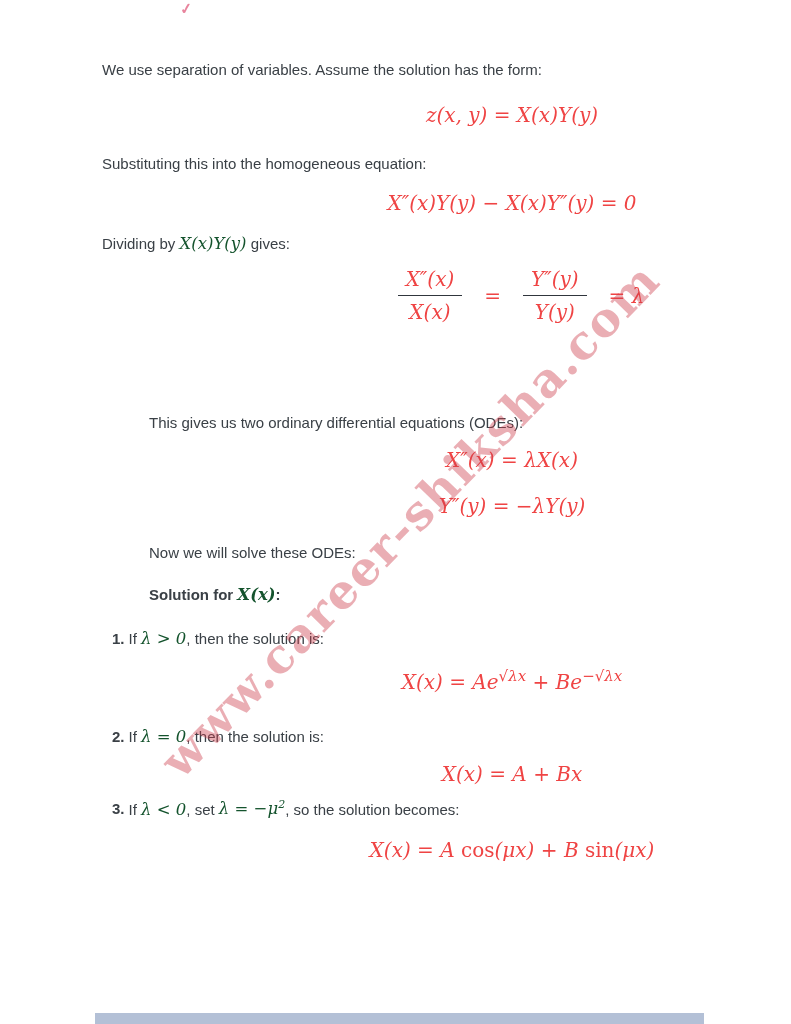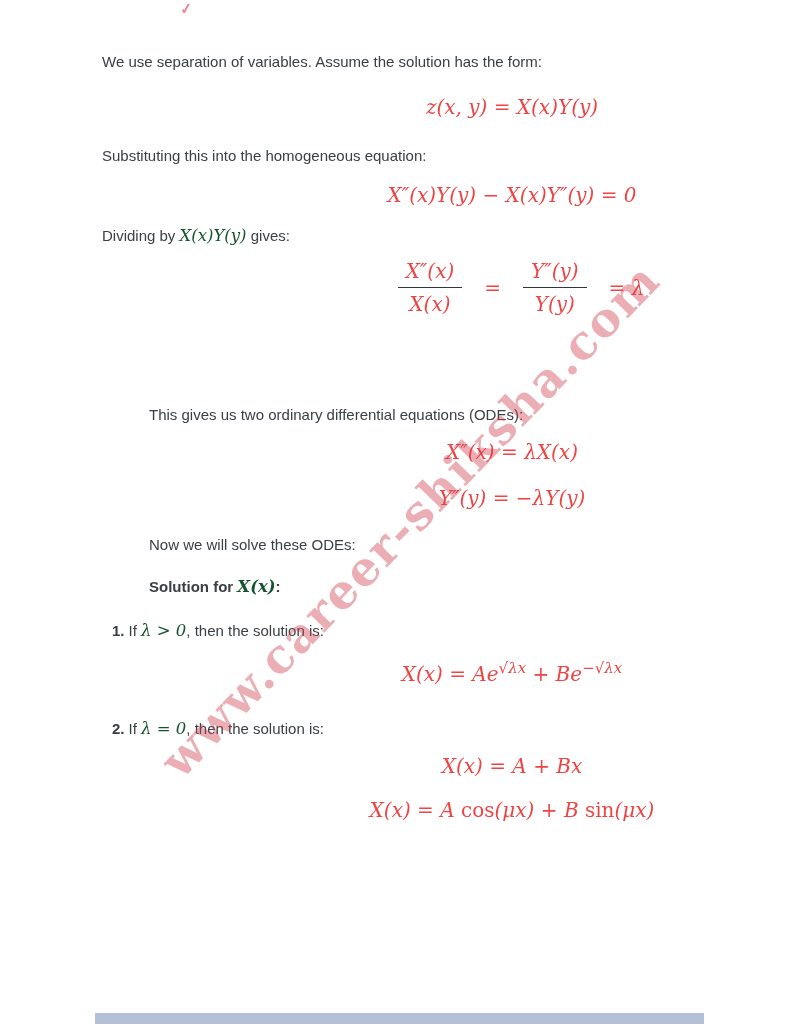--- a/index.html
+++ b/index.html
@@ -1,20 +1,20 @@
 <!DOCTYPE html>
 <html><head>
 <meta charset="utf-8">
 <style>
   html,body{margin:0;padding:0;background:#ffffff;}
   .page{
     position:relative;width:791px;height:1024px;background:#ffffff;
     font-family:"Liberation Sans",sans-serif;color:#3a4046;overflow:hidden;
   }
-  .content{position:absolute;left:0;top:0;width:691px;padding:52px 40px 0 102px;box-sizing:border-box;}
+  .content{position:absolute;left:0;top:8px;width:691px;padding:52px 40px 0 102px;box-sizing:border-box;}
   .para{font-size:15px;line-height:20px;margin:0;color:#3a4046;}
   .indent{margin-left:47px;}
   .list-item{margin-left:10px;}
   .item-num{font-weight:bold;margin-right:4px;}
   .bold{font-weight:bold;}
   .inline-math{font-family:"DejaVu Serif",serif;font-style:italic;font-size:16.5px;color:#14532d;}
   .inline-math sup{font-size:11px;font-style:italic;}
   .eq{margin:0 0 0 115px;width:590px;text-align:center;}
   .math{font-family:"DejaVu Serif",serif;font-style:italic;font-size:20px;line-height:26px;color:#ef4444;}
   .math sup{font-size:15px;}
@@ -106,19 +106,20 @@
     <div class="eq b-e6">
       <span class="math"><span>X(x) = Ae</span><sup>√λx</sup><span> + Be</span><sup>−√λx</sup></span>
     </div>
 
     <p class="para list-item b-i2"><span class="item-num">2.</span><span>If </span><span class="inline-math">λ = 0</span><span>, then the solution is:</span></p>
 
     <div class="eq b-e7">
       <span class="math">X(x) = A + Bx</span>
     </div>
 
+    <p class="para list-item b-i3"><span class="item-num">3.</span><span>If </span><span class="inline-math">λ &lt; 0</span><span>, set </span><span class="inline-math"><span>λ = −μ</span><sup>2</sup></span><span>, so the solution becomes:</span></p>
 
     <div class="eq b-e8">
       <span class="math"><span>X(x) = A </span><span class="rm">cos</span><span>(μx) + B </span><span class="rm">sin</span><span>(μx)</span></span>
     </div>
 
   </main>
 </div>
 
 </body></html>

